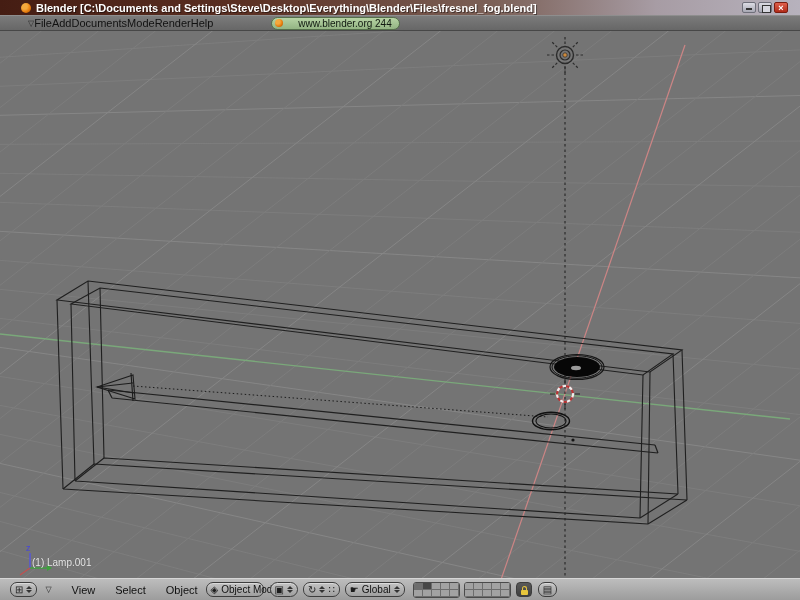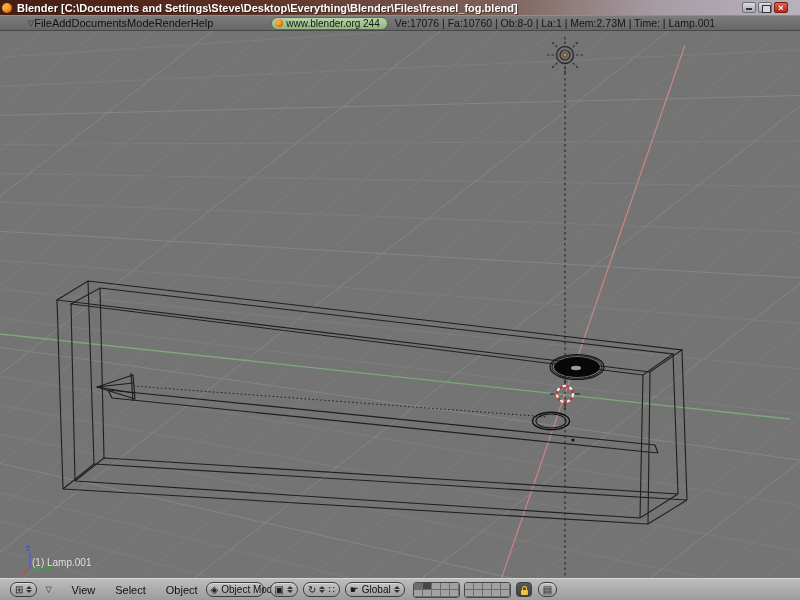--- a/index.html
+++ b/index.html
@@ -3,21 +3,21 @@
 <meta charset="utf-8">
 <style>
   * { margin:0; padding:0; box-sizing:border-box; }
   html,body { width:800px; height:600px; overflow:hidden;
     font-family:"Liberation Sans", sans-serif; }
   #app { position:relative; width:800px; height:600px; background:#747474; }
 
   
   .titlebar { position:absolute; left:0; top:0; width:800px; height:15px;
     background:linear-gradient(to right,#451d13 0%,#5a2f22 30%,#7c6158 62%,#a79ca4 82%,#b7b2bd 100%);
-    display:flex; align-items:center; padding:0 1px; }
+    display:flex; align-items:center; padding:0 20px; }
   .blender-logo { width:10px; height:10px; border-radius:50%;
     background:radial-gradient(circle at 35% 35%, #f5a93d 0 30%, #e87d0d 60%, #9a4e06 100%);
     margin:0 5px 0 1px; flex:0 0 auto; }
   .titlebar .title { color:#ffffff; font-size:11px; font-weight:bold; white-space:nowrap;
     text-shadow:1px 1px 0 rgba(0,0,0,.45); }
   .win-btns { position:absolute; right:12px; top:2px; display:flex; gap:2px; }
   .win-btn { width:14px; height:11px; font-size:9px; line-height:10px; text-align:center;
     background:linear-gradient(#dcdce4,#a8a8b4); border:1px solid #6f6f7a; border-radius:2px;
     color:#222; position:relative; }
   .win-btn.close { background:linear-gradient(#e0604c,#b02a18); color:#fff; border-color:#7c1d10;
@@ -25,21 +25,21 @@
   .win-btn.min::after{ content:""; position:absolute; left:3px; right:3px; bottom:2px; height:2px; background:#333;}
   .win-btn.restore::after{ content:""; position:absolute; left:3px; top:2px; width:7px; height:6px;
     border:1px solid #333; background:#d7d7df;}
 
   
   .infoheader { position:absolute; left:0; top:15px; width:800px; height:16px;
     background:linear-gradient(#7b7b7b,#676767); border-top:1px solid #8e8e8e;
     border-bottom:1px solid #474747; display:flex; align-items:center; font-size:11px; color:#111; }
   .collapse-tri { margin-left:28px; font-size:8px; color:#2a2a2a; }
   .menu-item { white-space:nowrap; }
-  .org-badge { margin-left:58px; height:13px; display:flex; align-items:center; gap:3px;
+  .org-badge { margin-left:58px; height:13px; display:flex; align-items:center; gap:15px;
     background:linear-gradient(#b6d3a4,#93b483); border:1px solid #55704b; border-radius:7px;
     padding:0 7px 0 3px; font-size:10px; color:#101810; white-space:nowrap; }
   .org-dot { width:8px; height:8px; border-radius:50%;
     background:radial-gradient(circle at 35% 35%, #f5a93d 0 30%, #e87d0d 60%, #9a4e06 100%); }
   .stats { margin-left:7px; font-size:10.5px; color:#161616; white-space:nowrap; }
 
   
   .viewport { position:absolute; left:0; top:31px; width:800px; height:547px; overflow:hidden;
     background:#747474; }
   .view-info { position:absolute; left:32px; top:526px; font-size:10px; color:#e8e8e8;
@@ -92,21 +92,20 @@
     <span class="menu-item">File</span>
     <span class="menu-item">Add</span>
     <span class="menu-item">Documents</span>
     <span class="menu-item">Mode</span>
     <span class="menu-item">Render</span>
     <span class="menu-item">Help</span>
     <span class="org-badge">
       <span class="org-dot"></span>
       <span>www.blender.org 244</span>
     </span>
-    <span class="stats">Ve:17076 | Fa:10760 | Ob:8-0 | La:1 | Mem:2.73M | Time: | Lamp.001</span>
   </div>
 
   <div class="viewport">
     <svg id="scene" width="800" height="547" viewBox="0 0 800 547">
       <g id="grid">
           <line x1="-1400" y1="119" x2="820" y2="-120" stroke="#868686" stroke-width="1"></line>
           <line x1="-1400" y1="119" x2="820" y2="-74" stroke="#7d7d7d" stroke-width="1"></line>
           <line x1="-1400" y1="119" x2="820" y2="-28" stroke="#7d7d7d" stroke-width="1"></line>
           <line x1="-1400" y1="119" x2="820" y2="18" stroke="#7d7d7d" stroke-width="1"></line>
           <line x1="-1400" y1="119" x2="820" y2="64" stroke="#868686" stroke-width="1"></line>

